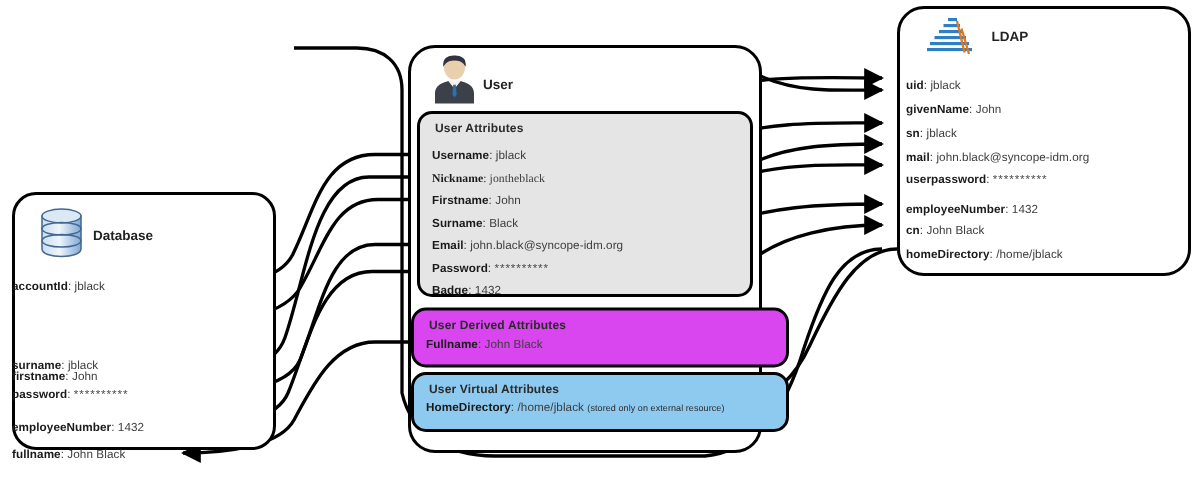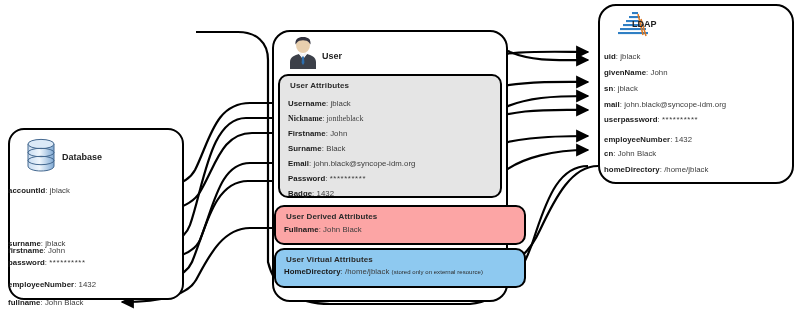--- a/index.html
+++ b/index.html
@@ -50,21 +50,21 @@
     padding-left: 34px;
   }
   .box-user-attrs {
     left: 278px; top: 74px;
     width: 224px; height: 124px;
     background: #e5e5e5;
   }
   .box-derived {
     left: 274px; top: 205px;
     width: 252px; height: 40px;
-    background: #fca5a5;
+    background: #d946ef;
   }
   .box-virtual {
     left: 274px; top: 248px;
     width: 252px; height: 40px;
     background: #8ec9f0;
   }
   .box-title {
     font-size: 8px;
     font-weight: bold;
     color: #2a2a2a;
@@ -249,21 +249,21 @@
         <rect x="7" y="15" width="21" height="2.1"></rect>
         <rect x="4" y="19" width="26" height="2.1"></rect>
         <rect x="2" y="23" width="30" height="2.1"></rect>
       </g>
       <g stroke="#e07820" stroke-width="1.5" fill="none">
         <path d="M22 5 L27 26"></path>
         <path d="M25 10 L30 27"></path>
       </g>
     </svg>
   </div>
-  <div class="node-title" style="left:632px; top:19px;">LDAP</div>
+  <div class="node-title" style="left:661px; top:19px;">LDAP</div>
 
   <div class="attr-line" style="left:604px; top:52px;">
     <b>uid</b><span>: </span><span>jblack</span>
   </div>
   <div class="attr-line" style="left:604px; top:68px;">
     <b>givenName</b><span>: </span><span>John</span>
   </div>
   <div class="attr-line" style="left:604px; top:84px;">
     <b>sn</b><span>: </span><span>jblack</span>
   </div>

